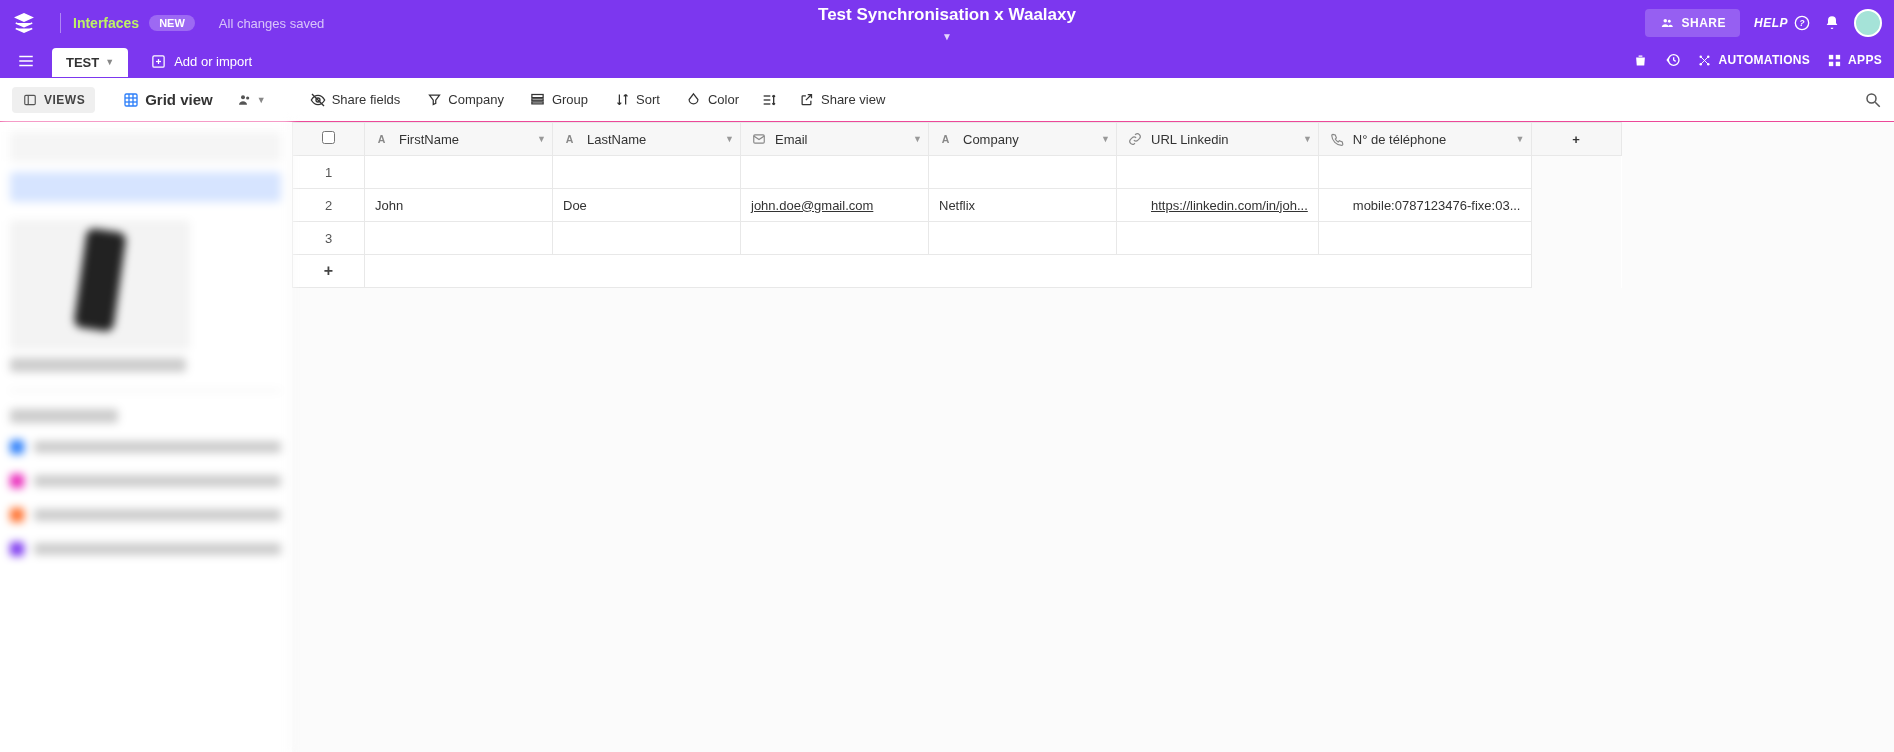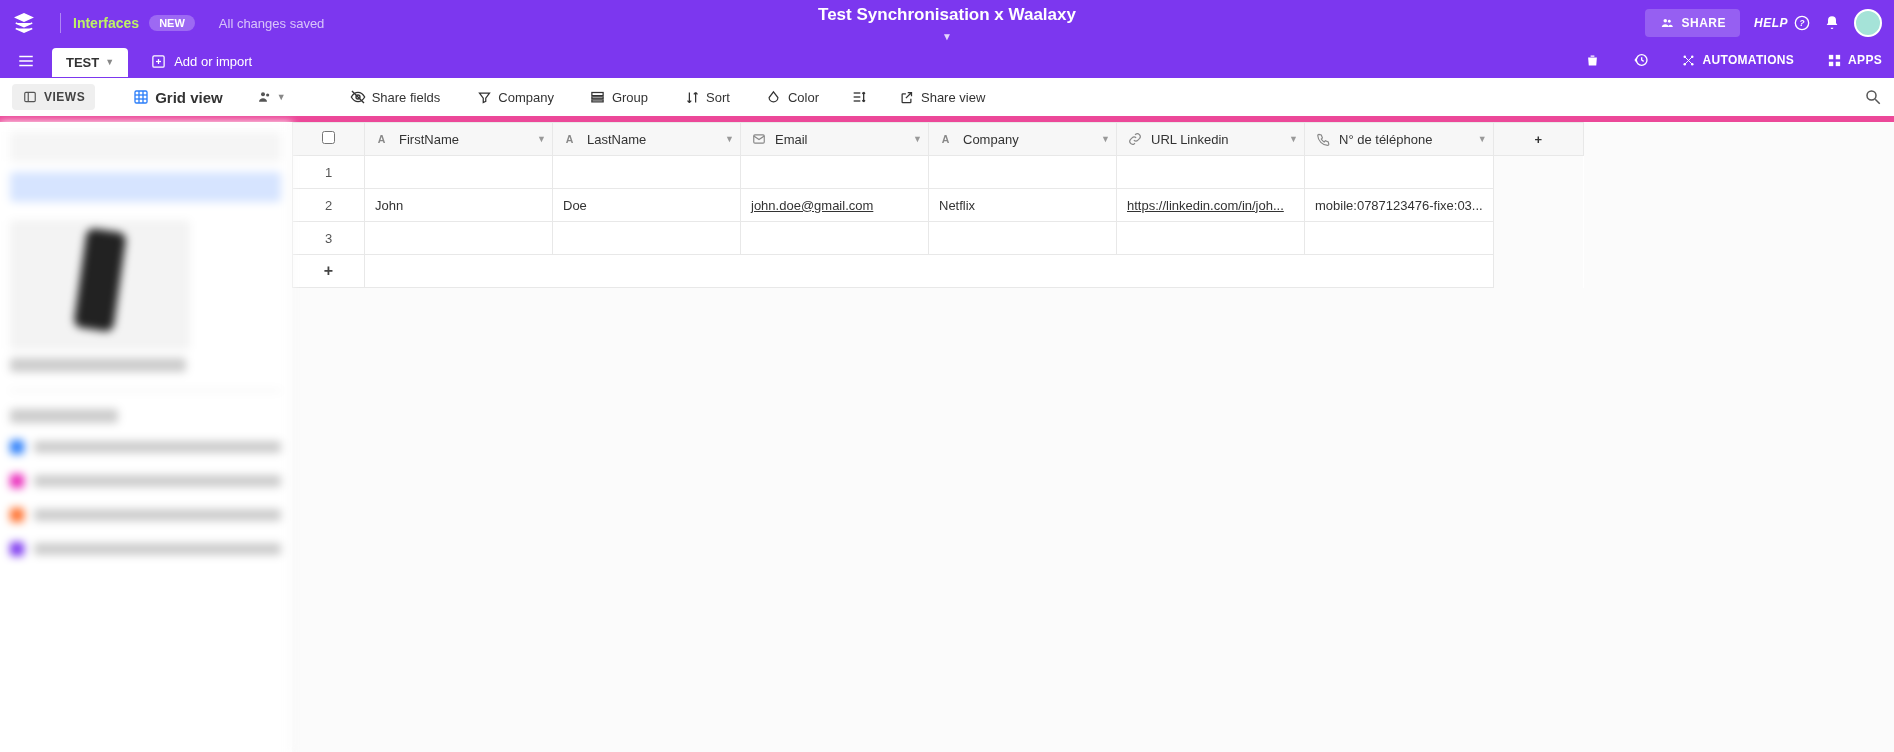--- a/index.html
+++ b/index.html
@@ -129,40 +129,40 @@
     padding: 6px 10px;
     cursor: pointer;
     font-size: 13px;
     color: #fff;
     margin-bottom: 2px;
   }
   .second-right {
     margin-left: auto;
     display: flex;
     align-items: center;
-    gap: 32px;
+    gap: 16px;
     margin-bottom: 4px;
     font-size: 12px;
     font-weight: 600;
     letter-spacing: 0.3px;
   }
   .second-right .lnk {
     display: flex;
     align-items: center;
     gap: 6px;
     cursor: pointer;
   }
   
   .toolbar {
     height: 44px;
     display: flex;
     align-items: center;
     padding: 0 12px;
-    gap: 16px;
-    border-bottom: 6px solid #ec4899;
+    gap: 6px;
+    border-bottom: 1px solid #ec4899;
   }
   .views-btn {
     background: #efefef;
     border-radius: 4px;
     padding: 5px 10px;
     font-size: 12px;
     font-weight: 700;
     letter-spacing: 0.5px;
     color: #444;
     display: flex;
@@ -320,21 +320,21 @@
     color: #444;
     cursor: pointer;
     background: #f7f7f7;
   }
   .add-row td {
     color: #444;
     font-size: 16px;
     cursor: pointer;
   }
   .grid a { color: #333; text-decoration: underline; }
-  .grid .trunc { white-space: nowrap; overflow: hidden; text-overflow: ellipsis; max-width: 170px; display: block; }
+  .grid .trunc { white-space: nowrap; overflow: hidden; text-overflow: ellipsis; max-width: 170px; display: block; margin-left: 24px; }
   .col-w { width: 188px; }
   svg { display: block; }
   .chev-down { font-size: 9px; color: #888; }
 </style>
 </head>
 <body>
 
 <div class="top-header">
   <div class="logo-box">
     <svg width="22" height="22" viewBox="0 0 24 24">

